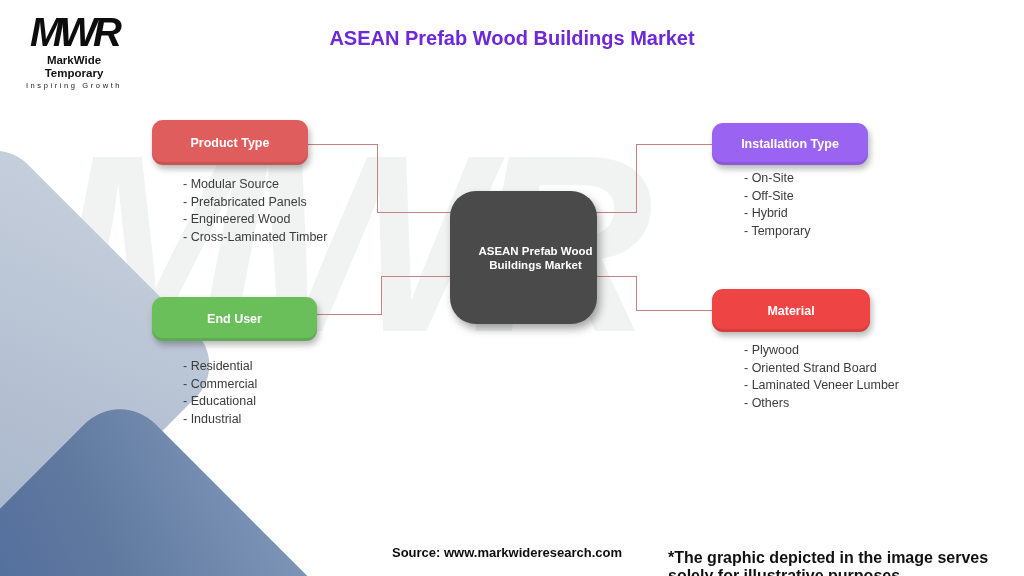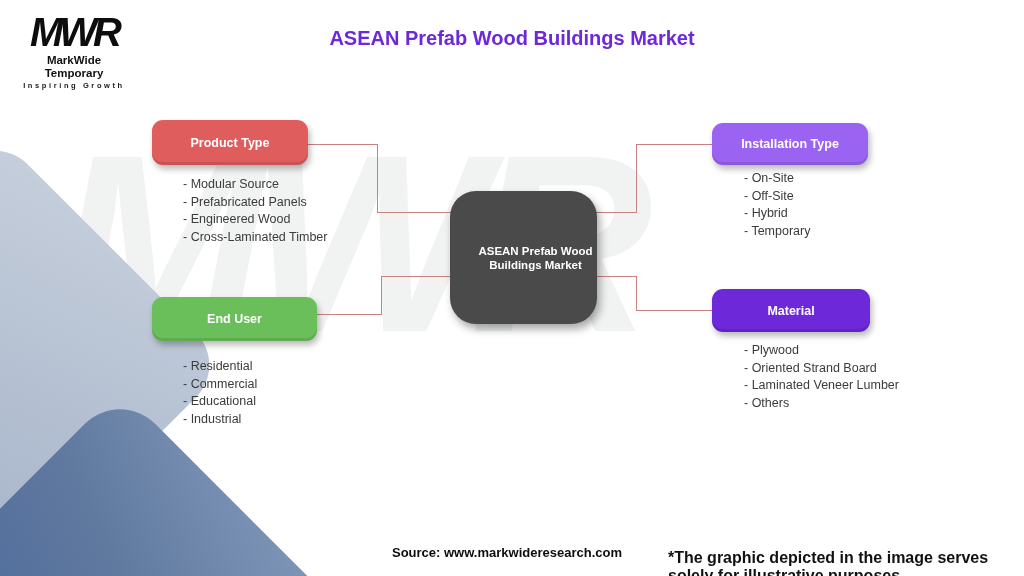--- a/index.html
+++ b/index.html
@@ -25,21 +25,21 @@
     transform:rotate(45deg);
     background:linear-gradient(200deg,#8099ba 0%,#60799f 45%,#47669b 100%);
   }
   
   .logo{position:absolute;left:18px;top:10px;width:112px;text-align:center;z-index:3;}
   .logo-monogram{
     font-size:40px;line-height:44px;font-weight:900;font-style:italic;
     letter-spacing:-4px;color:#0d0d0d;
   }
   .logo-name{font-size:11.5px;font-weight:800;color:#111;line-height:13px;}
-  .logo-tagline{font-size:7.5px;font-weight:700;letter-spacing:2.6px;color:#1a1a1a;line-height:11px;}
+  .logo-tagline{font-size:7.5px;font-weight:400;letter-spacing:2.6px;color:#1a1a1a;line-height:11px;}
   .page-title{
     position:absolute;left:0;top:27px;width:100%;text-align:center;z-index:3;
     font-size:20px;font-weight:700;color:#6d28d9;
   }
   
   .hline,.vline{position:absolute;z-index:2;background:#c98080;}
   .hline{height:1px;}
   .vline{width:1px;}
   
   .branch-box{
@@ -112,21 +112,21 @@
 
   <div class="branch-box box-product" style="background-color: rgb(224, 93, 93);">
     <span>Product Type</span>
   </div>
   <div class="branch-box box-installation" style="background-color: rgb(154, 99, 242);">
     <span>Installation Type</span>
   </div>
   <div class="branch-box box-enduser" style="background-color: rgb(106, 191, 91);">
     <span>End User</span>
   </div>
-  <div class="branch-box box-material" style="background-color: #6d28d9;">
+  <div class="branch-box box-material" style="background-color: #ef4444;">
     <span>Material</span>
   </div>
 
   <div class="branch-list list-product">
       <div>- Modular Source</div>
       <div>- Prefabricated Panels</div>
       <div>- Engineered Wood</div>
       <div>- Cross-Laminated Timber</div>
     </div>
   <div class="branch-list list-installation">

